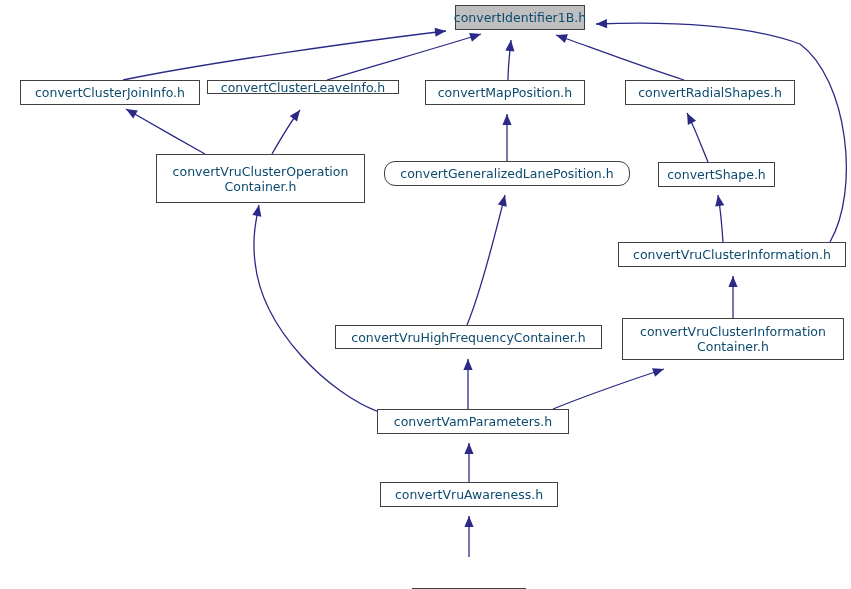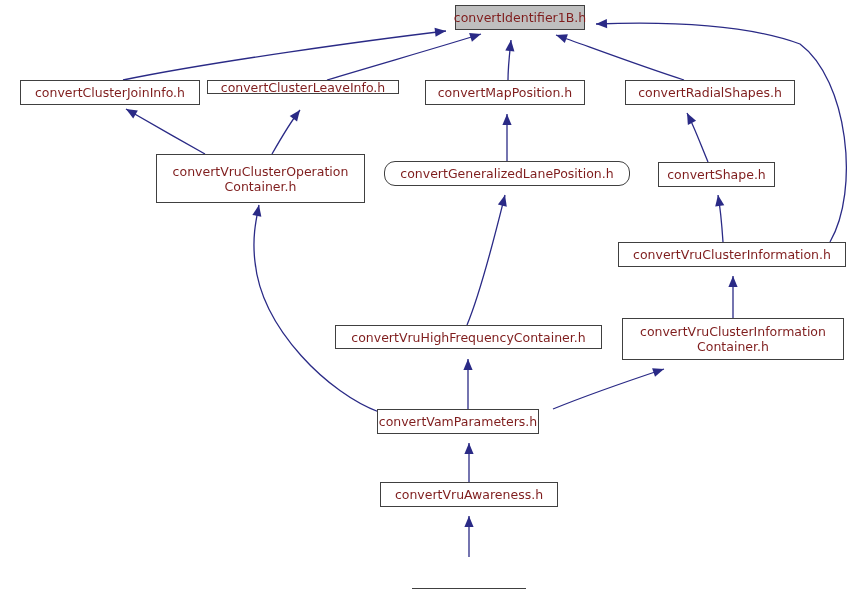--- a/index.html
+++ b/index.html
@@ -21,21 +21,21 @@
     top: 0;
     width: 851px;
     height: 589px;
     pointer-events: none;
   }
   .node {
     position: absolute;
     box-sizing: border-box;
     border: 1px solid #404040;
     background: #ffffff;
-    color: #7f1d1d;
+    color: #0c4a6e;
     font-size: 12.5px;
     line-height: 15px;
     display: flex;
     align-items: center;
     justify-content: center;
     text-align: center;
     white-space: pre-line;
     letter-spacing: 0px;
     z-index: 2;
   }
@@ -134,17 +134,17 @@
       <div class="node" style="left: 425px; top: 80px; width: 160px; height: 25px;">convertMapPosition.h</div>
       <div class="node" style="left: 613px; top: 80px; width: 170px; height: 25px; margin-left: 12px;">convertRadialShapes.h</div>
       <div class="node" style="left: 156px; top: 154px; width: 209px; height: 49px; text-align: center;">convertVruClusterOperation
 Container.h</div>
       <div class="node" style="left: 384px; top: 161px; width: 246px; height: 25px; border-radius: 11px;">convertGeneralizedLanePosition.h</div>
       <div class="node" style="left: 658px; top: 162px; width: 117px; height: 25px;">convertShape.h</div>
       <div class="node" style="left: 618px; top: 242px; width: 228px; height: 25px;">convertVruClusterInformation.h</div>
       <div class="node" style="left: 622px; top: 318px; width: 222px; height: 42px;">convertVruClusterInformation
 Container.h</div>
       <div class="node" style="left: 335px; top: 325px; width: 267px; height: 24px;">convertVruHighFrequencyContainer.h</div>
-      <div class="node" style="left: 377px; top: 409px; width: 162px; height: 25px;">convertVamParameters.h</div>
+      <div class="node" style="left: 377px; top: 409px; width: 192px; height: 25px;">convertVamParameters.h</div>
       <div class="node" style="left: 380px; top: 482px; width: 178px; height: 25px;">convertVruAwareness.h</div>
       <div class="node" style="left: 412px; top: 588px; width: 114px; height: 25px;">convertVAM.h</div>
     </div>
 </div>
 
 </body></html>

